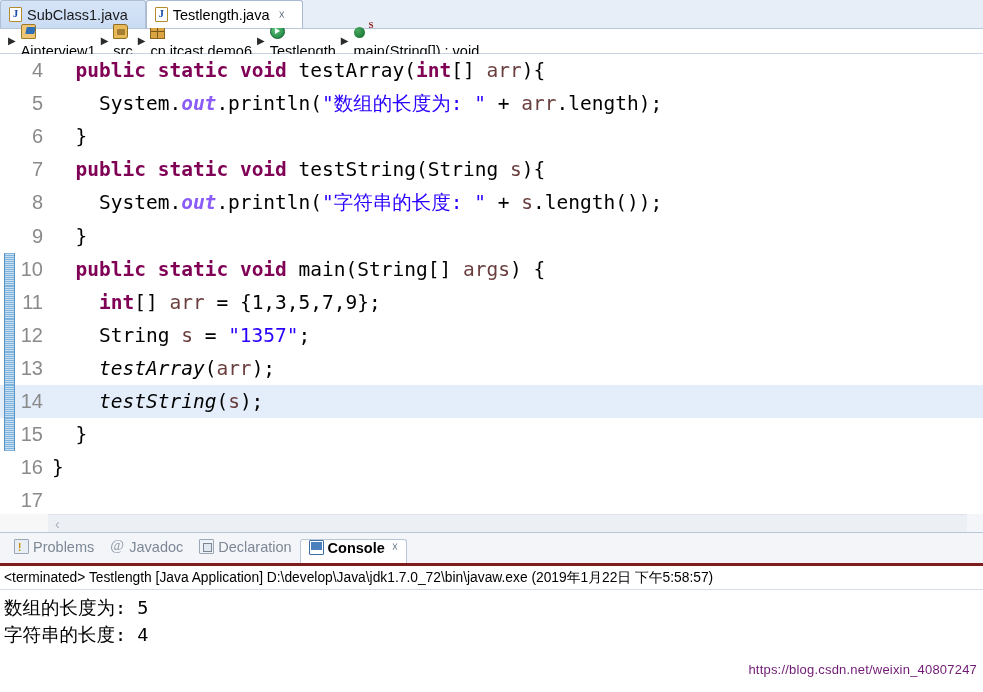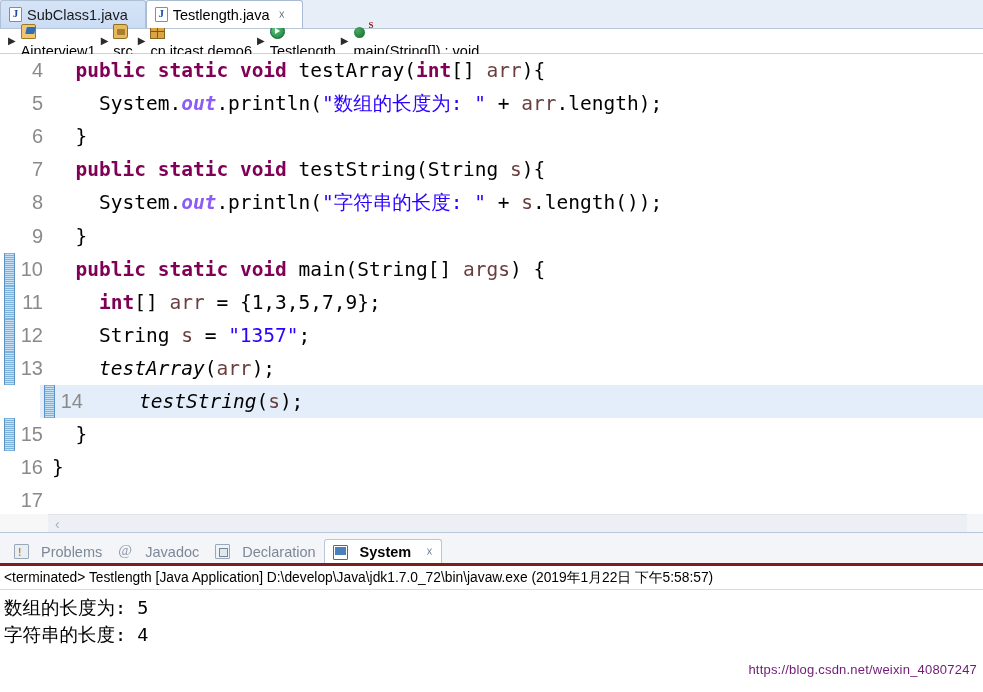--- a/index.html
+++ b/index.html
@@ -145,21 +145,21 @@
   .code-rows { position: relative; }
   .row {
     position: relative;
     height: 33.1px;
     display: flex; align-items: center;
     font-family: "DejaVu Sans Mono", monospace;
     font-size: 19.5px;
     white-space: pre;
     color: #000;
   }
-  .row.hl { background: #e4eefb; margin-left: 40px; }
+  .row.hl { background: #e4eefb; }
   .gutter {
     width: 48px; flex: none; text-align: right;
     padding-right: 5px;
     color: #8a8a8a;
     font-family: "Liberation Sans", sans-serif;
     font-size: 20px;
   }
   .changebar {
     position: absolute; left: 4px; top: 0; width: 11px; height: 100%;
     background: repeating-linear-gradient(
@@ -201,21 +201,21 @@
   }
 
   
   .viewtabs {
     position: absolute; left: 0; top: 538px; width: 983px; height: 26px;
     display: flex; align-items: flex-end;
     padding-left: 6px;
     gap: 0;
   }
   .vtab {
-    height: 25px; display: flex; align-items: center; gap: 12px;
+    height: 25px; display: flex; align-items: flex-start; gap: 4px;
     padding: 0 8px;
     font-size: 14.5px;
     color: #7d8896;
     white-space: nowrap;
   }
   .vtab.active {
     color: #000; font-weight: bold;
     background: #ffffff;
     border: 1px solid #b9c6d6;
     border-bottom: none;
@@ -363,21 +363,21 @@
     <div class="vtab">
       <span class="vic vic-javadoc"></span>
       <span>Javadoc</span>
     </div>
     <div class="vtab">
       <span class="vic vic-decl"></span>
       <span>Declaration</span>
     </div>
     <div class="vtab active">
       <span class="vic vic-console"></span>
-      <span>System</span>
+      <span>Console</span>
       <span class="close">☓</span>
     </div>
   </div>
 
   <div class="console-body">
     <div class="console-head">&lt;terminated&gt; Testlength [Java Application] D:\develop\Java\jdk1.7.0_72\bin\javaw.exe (2019年1月22日 下午5:58:57)</div>
     <div class="console-out">数组的长度为: 5
 字符串的长度: 4</div>
     <div class="watermark">https://blog.csdn.net/weixin_40807247</div>
   </div>

